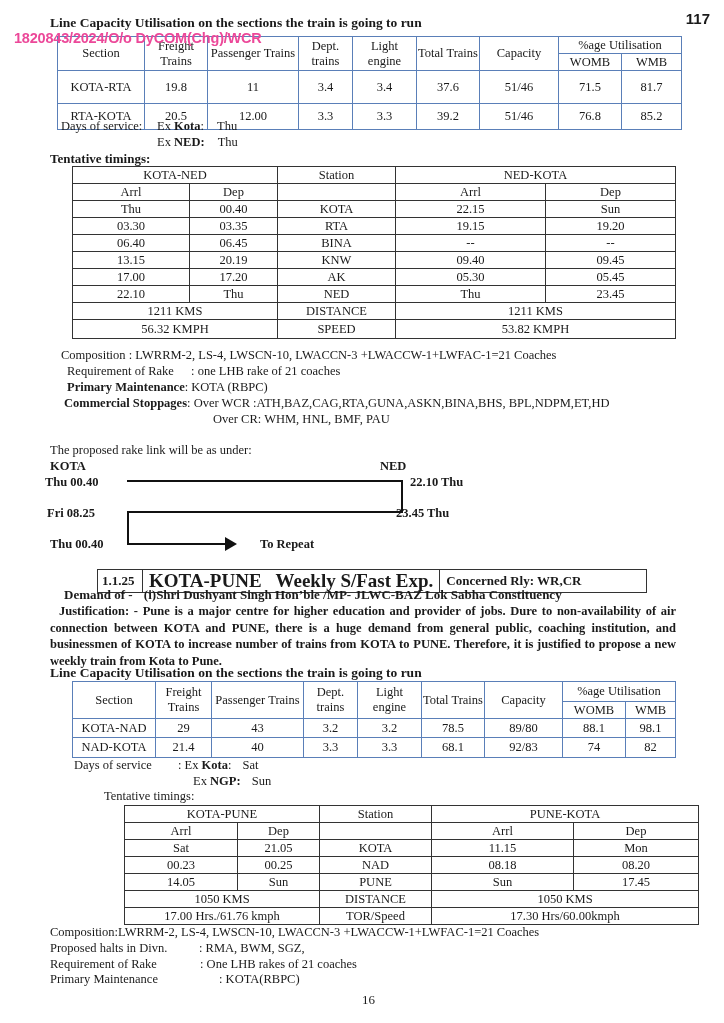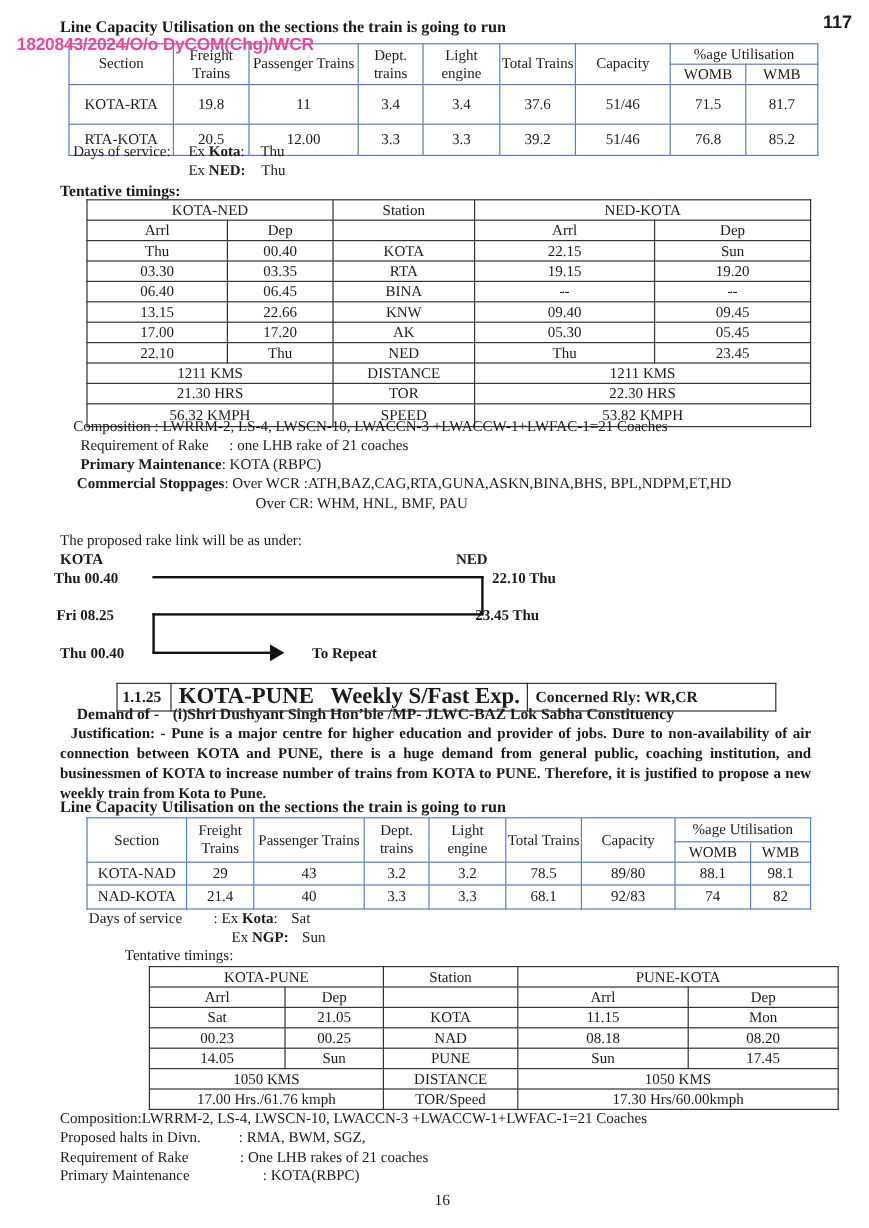--- a/index.html
+++ b/index.html
@@ -108,21 +108,21 @@
       </tr>
   <tr>
         <td>06.40</td>
         <td>06.45</td>
         <td>BINA</td>
         <td>--</td>
         <td>--</td>
       </tr>
   <tr>
         <td>13.15</td>
-        <td>22.66</td>
+        <td>20.19</td>
         <td>KNW</td>
         <td>09.40</td>
         <td>09.45</td>
       </tr>
   <tr>
         <td>17.00</td>
         <td>17.20</td>
         <td>AK</td>
         <td>05.30</td>
         <td>05.45</td>
@@ -131,25 +131,20 @@
         <td>22.10</td>
         <td>Thu</td>
         <td>NED</td>
         <td>Thu</td>
         <td>23.45</td>
       </tr>
   <tr>
         <td colspan="2">1211  KMS</td>
         <td>DISTANCE</td>
         <td colspan="2">1211 KMS</td>
-      </tr>
-  <tr>
-        <td colspan="2">21.30 HRS</td>
-        <td>TOR</td>
-        <td colspan="2">22.30 HRS</td>
       </tr>
   <tr>
         <td colspan="2" style="height:18px;">56.32 KMPH</td>
         <td>SPEED</td>
         <td colspan="2">53.82  KMPH</td>
       </tr>
 </tbody>
   </table>
 
 <div class="abs" style="left:61px;top:348px;">Composition : LWRRM-2, LS-4, LWSCN-10, LWACCN-3 +LWACCW-1+LWFAC-1=21 Coaches</div>

